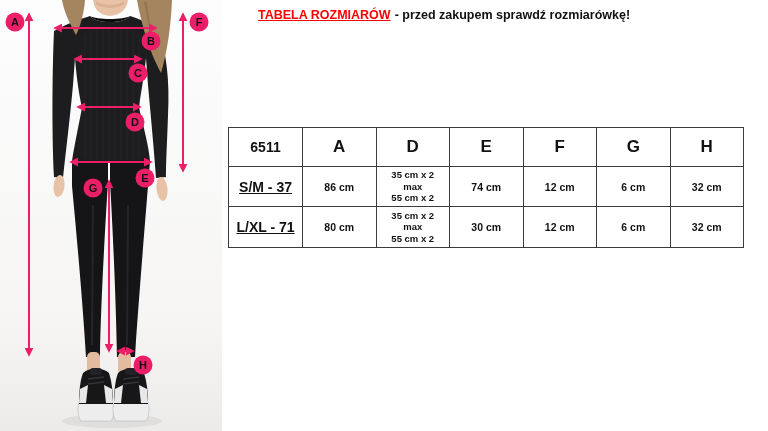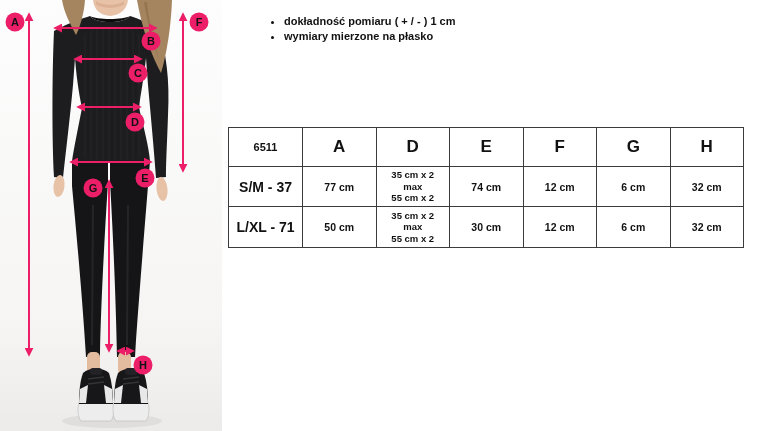--- a/index.html
+++ b/index.html
@@ -21,23 +21,23 @@
     position:absolute;left:228px;top:127px;width:516px;
     border-collapse:collapse;table-layout:fixed;
   }
   table.size-table td{
     border:1px solid #3b3b3b;text-align:center;vertical-align:middle;
     font-weight:bold;color:#111;padding:0;
   }
   tr.hdr{height:39px;}
   tr.r1{height:40px;}
   tr.r2{height:41px;}
-  td.code{font-size:11px;}
+  td.code{font-size:14px;}
   td.col-letter{font-size:17px;color:#ff0000;}
-  td.size-label{font-size:14px;color:#0000ff;}
+  td.size-label{font-size:14px;color:#0000ff;text-decoration:underline;}
   td.val{font-size:10.5px;margin-left:8px;}
   td.val.multiline{font-size:9.5px;line-height:1.2;white-space:pre-line;}
 </style>
 </head>
 <body>
 
 <div class="page">
 
   <svg class="photo" width="225" height="431" viewBox="0 0 225 431">
     <defs>
@@ -171,24 +171,23 @@
         <text class="marker-label" x="93" y="188" text-anchor="middle" dy="0.36em">G</text>
         </g>
       <g>
           <circle cx="143" cy="365" r="9.5" fill="#ec1e68"></circle>
         <text class="marker-label" x="143" y="365" text-anchor="middle" dy="0.36em">H</text>
         </g>
     </g>
   </svg>
 
   <div class="header-block">
-    <ul class="notes">
-      <li>dokładność pomiaru ( + / - ) 1 cm</li>
-      <li>wymiary mierzone na płasko</li>
-    </ul>
+    <div class="title-line">
+      <span class="title-red">TABELA ROZMIARÓW</span><span class="title-rest">- przed zakupem sprawdź rozmiarówkę!</span>
+    </div>
   </div>
 
   <table class="size-table">
     <colgroup>
         <col style="width:74px">
         <col>
         <col>
         <col>
         <col>
         <col>
@@ -199,32 +198,32 @@
       <td class="code">6511</td>
       <td class="col-letter">A</td>
       <td class="col-letter">D</td>
       <td class="col-letter">E</td>
       <td class="col-letter">F</td>
       <td class="col-letter">G</td>
       <td class="col-letter">H</td>
     </tr>
     <tr class="r1">
       <td class="size-label">S/M - 37</td>
-      <td class="val">77 cm</td>
+      <td class="val">86 cm</td>
       <td class="val multiline">35 cm x 2
 max
 55 cm x 2</td>
       <td class="val">74 cm</td>
       <td class="val">12 cm</td>
       <td class="val">6 cm</td>
       <td class="val">32 cm</td>
     </tr>
     <tr class="r2">
       <td class="size-label">L/XL - 71</td>
-      <td class="val">50 cm</td>
+      <td class="val">80 cm</td>
       <td class="val multiline">35 cm x 2
 max
 55 cm x 2</td>
       <td class="val">30 cm</td>
       <td class="val">12 cm</td>
       <td class="val">6 cm</td>
       <td class="val">32 cm</td>
     </tr>
   </tbody>
     </table>

